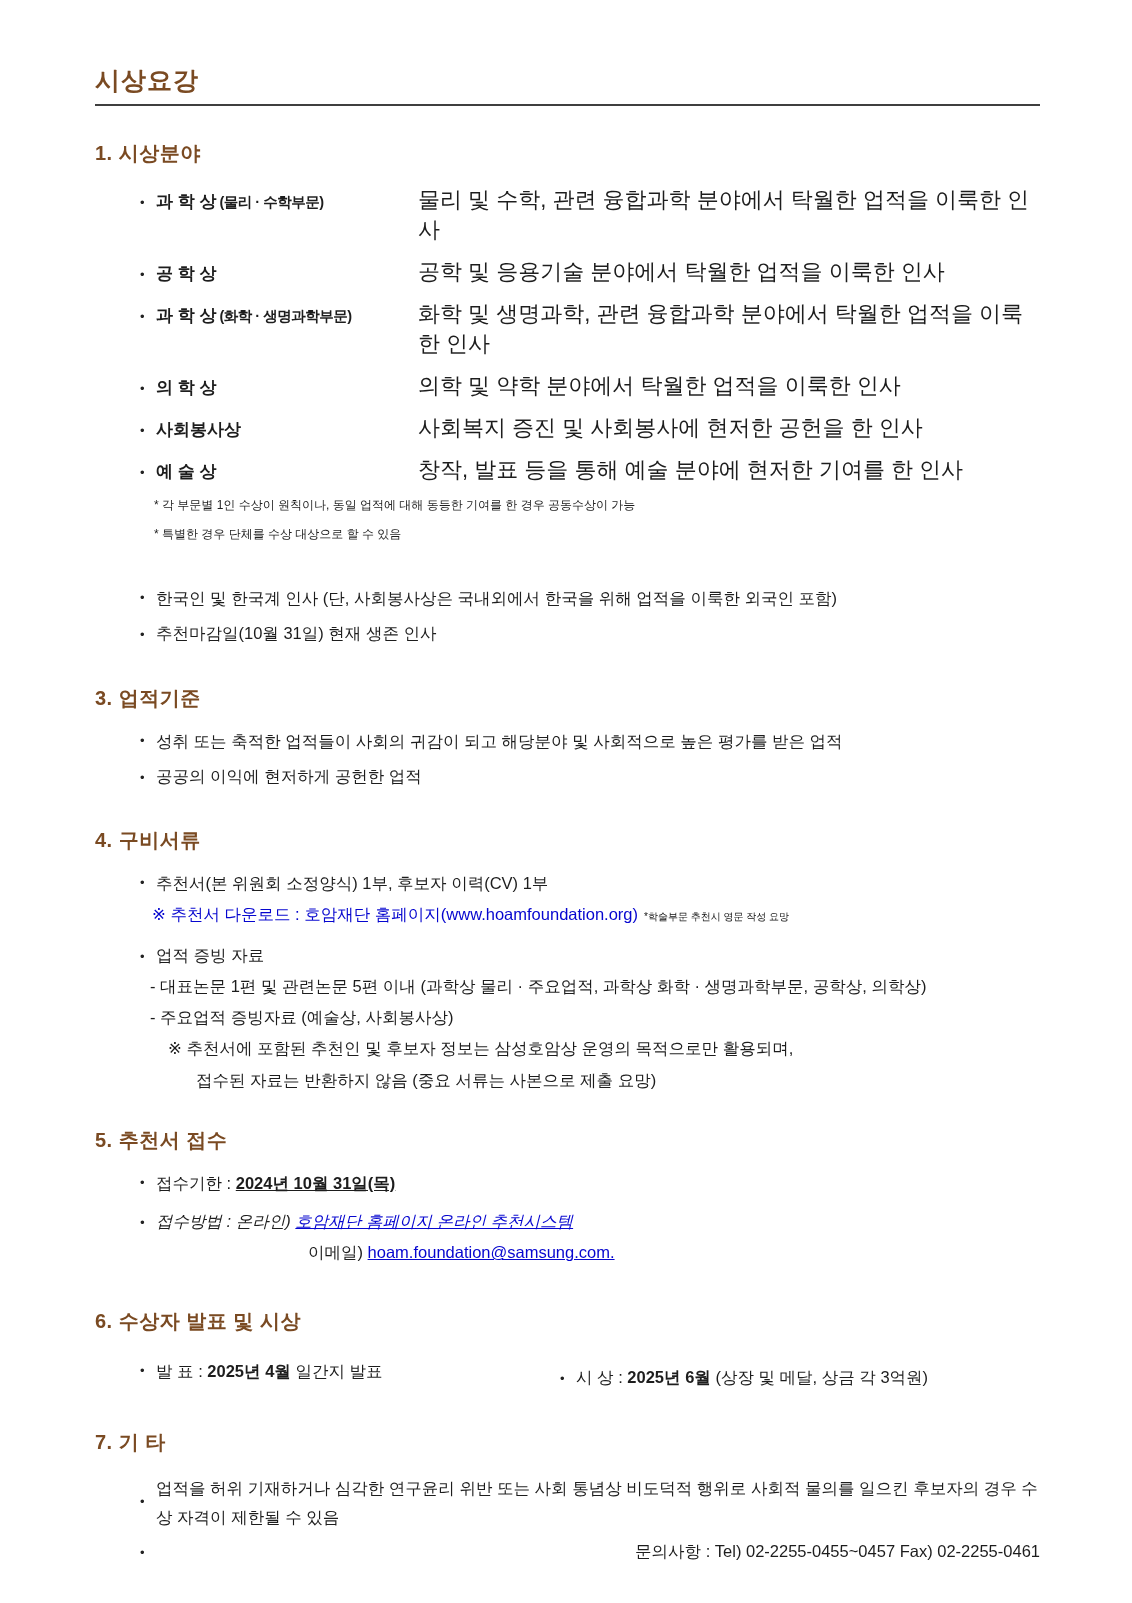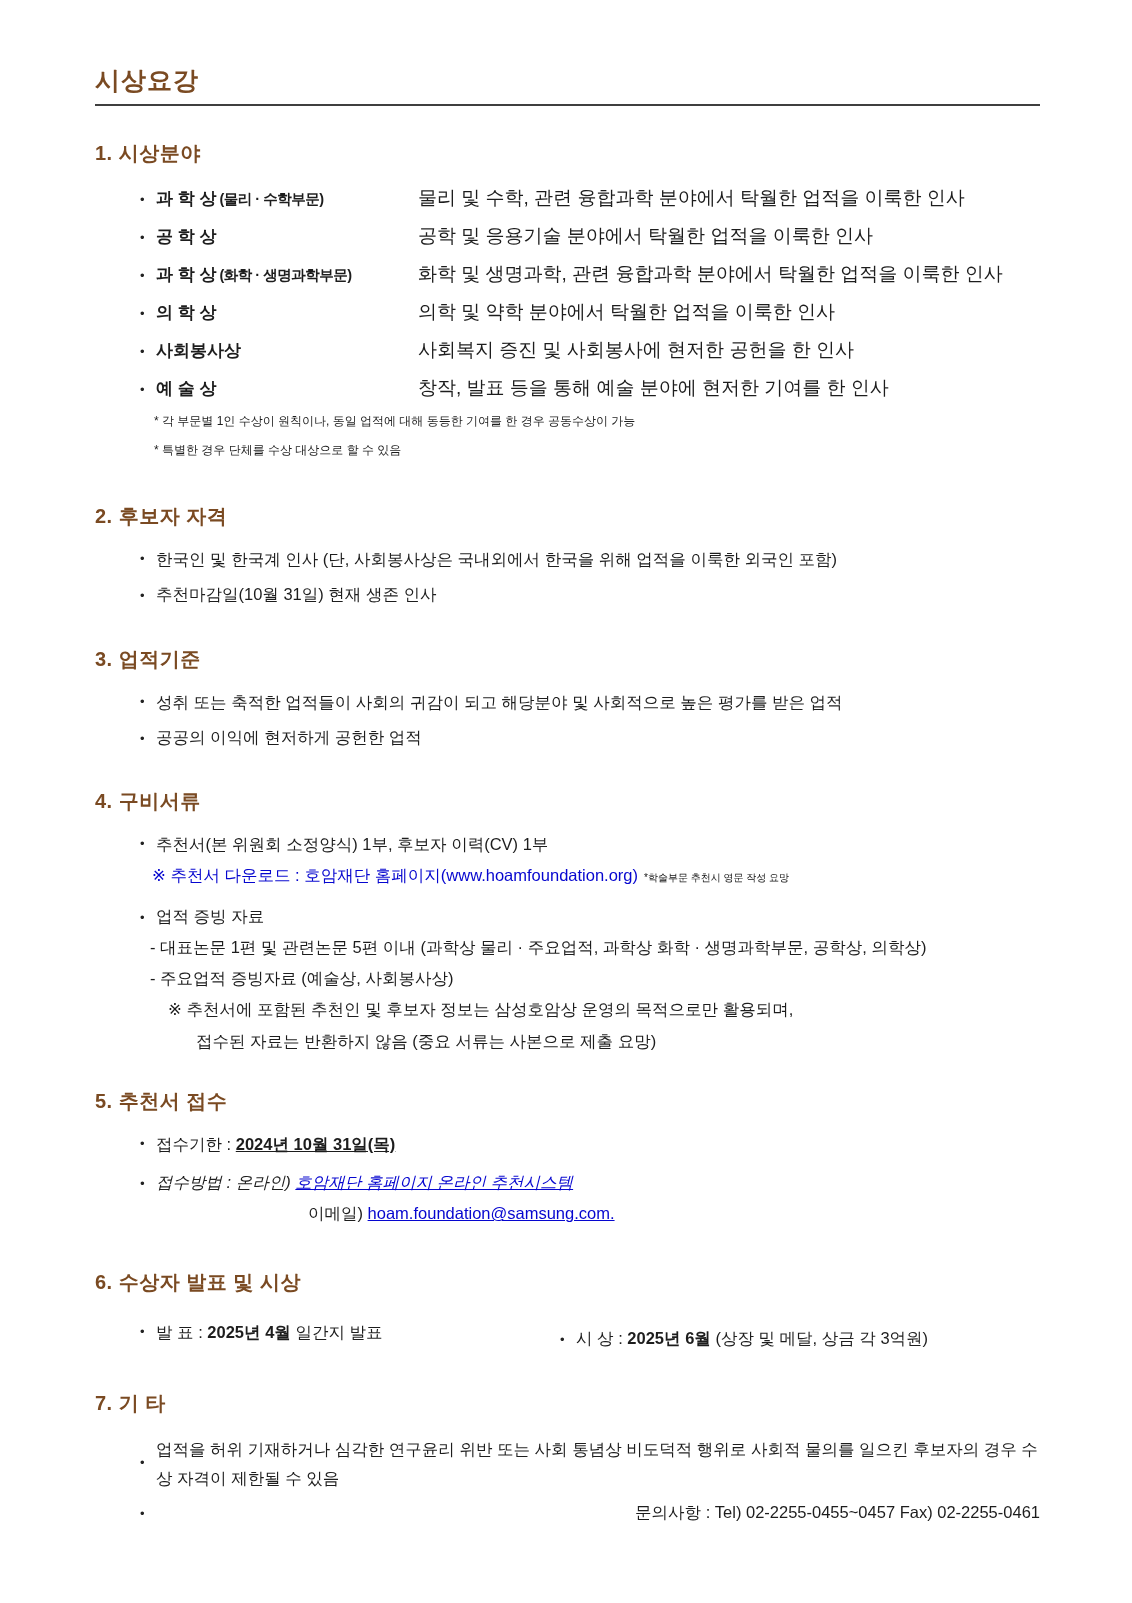--- a/index.html
+++ b/index.html
@@ -59,21 +59,21 @@
   
   .award-row{
     display:grid;
     grid-template-columns:16px 262px 1fr;
     align-items:baseline;
     margin-top:12px;
   }
   .award-row:first-child{margin-top:0;}
   .award-name{font-weight:700;font-size:17px;white-space:nowrap;}
   .award-qual{font-weight:700;font-size:14.5px;margin-left:3px;letter-spacing:-0.5px;}
-  .award-desc{font-size:19px;}
+  .award-desc{font-size:22px;}
   .star-note{
     margin-left:14px;
     margin-top:12px;
     font-size:12px;
   }
   .sub-line{font-size:16.5px;line-height:1.35;}
   .link-blue{
     color:var(--link-color);
     text-decoration:none;
     font-size:16.5px;
@@ -141,21 +141,20 @@
         <span class="marker"></span>
         <span><span class="award-name">예 술 상</span></span>
         <span class="award-desc">창작, 발표 등을 통해 예술 분야에 현저한 기여를 한 인사</span>
       </div>
       <div class="star-note">* 각 부문별 1인 수상이 원칙이나, 동일 업적에 대해 동등한 기여를 한 경우 공동수상이 가능</div>
       <div class="star-note">* 특별한 경우 단체를 수상 대상으로 할 수 있음</div>
     </div>
   </div>
 
   <div class="section" style="margin-top:44px;">
-    <div class="sec-heading">2. 후보자 자격</div>
     <div class="sec-body">
       <div class="bullet-row">
         <span class="marker"></span>
         <span>한국인 및 한국계 인사 (단, 사회봉사상은 국내외에서 한국을 위해 업적을 이룩한 외국인 포함)</span>
       </div>
       <div class="bullet-row">
         <span class="marker"></span>
         <span>추천마감일(10월 31일) 현재 생존 인사</span>
       </div>
     </div>

